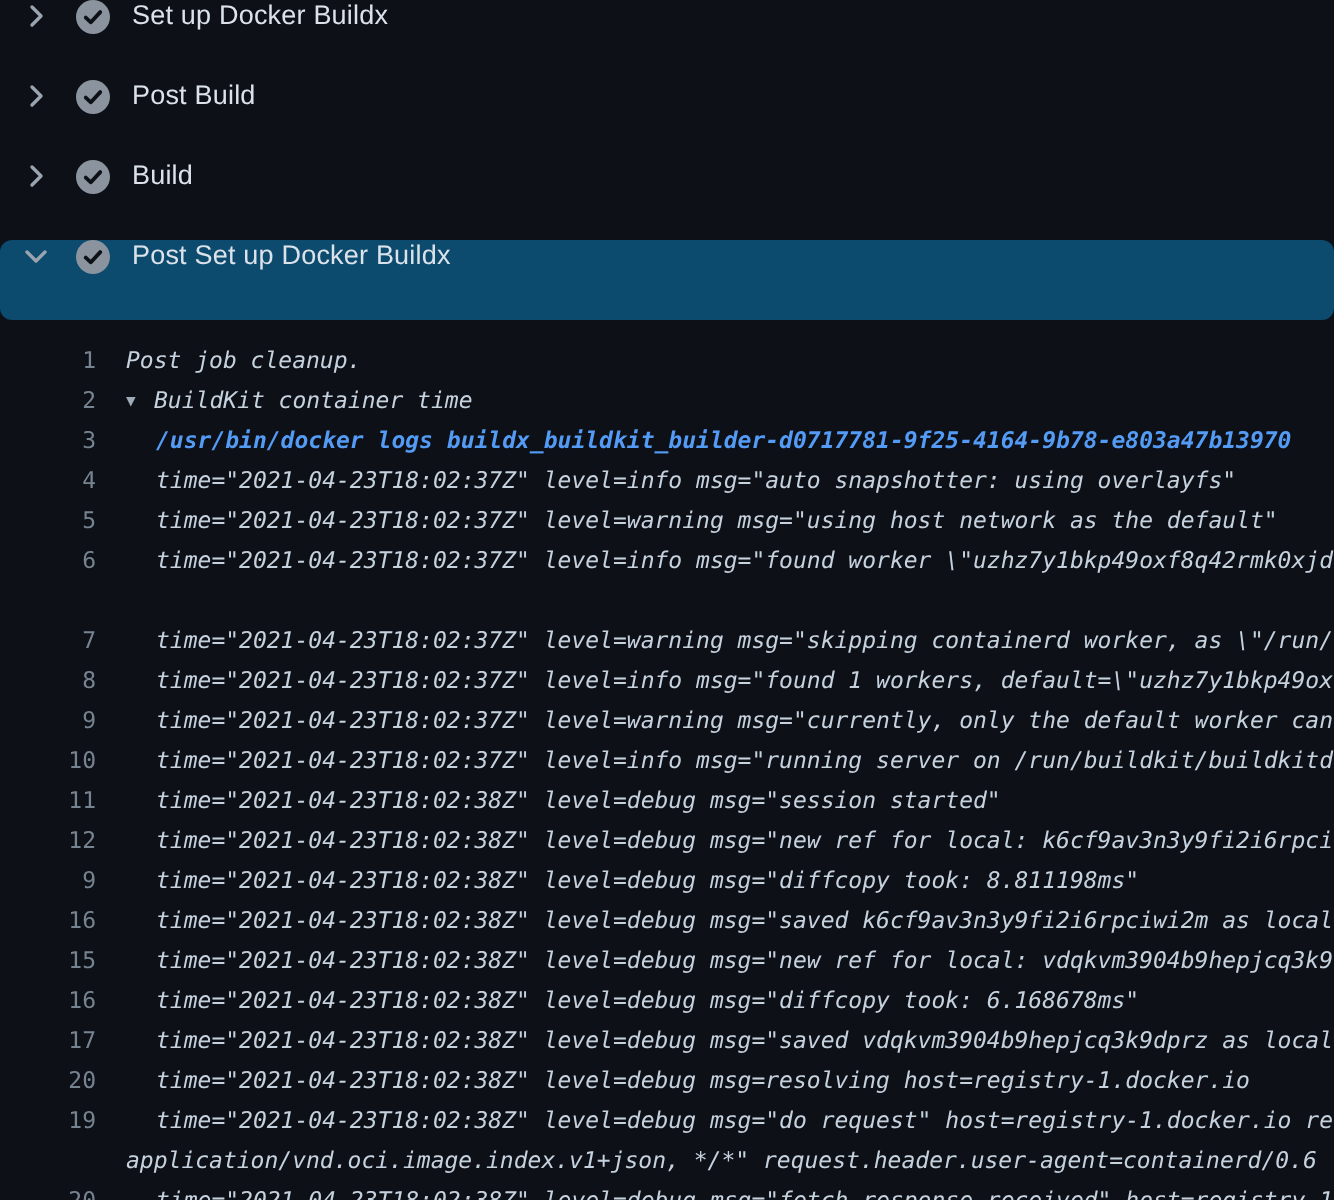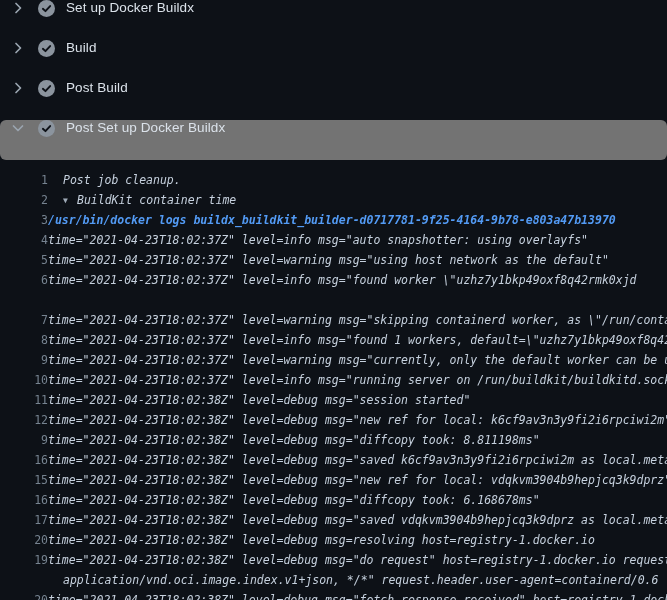--- a/index.html
+++ b/index.html
@@ -10,41 +10,41 @@
   }
   .app { width: 667px; height: 600px; overflow: hidden; }
 
   
   .steps { width: 100%; }
   .step-row {
     height: 40px; display: flex; align-items: flex-start;
     padding: 0 16px 0 10px; box-sizing: border-box;
     cursor: pointer;
   }
-  .step-row.expanded { background: #737373; border-radius: 6px; }
+  .step-row.expanded { background: #0c4a6e; border-radius: 6px; }
   .step-chevron { width: 16px; height: 16px; flex: none; margin-right: 12px; display: flex; align-items: center; justify-content: center; }
   .step-check { width: 17px; height: 17px; flex: none; margin-right: 11px; display: flex; align-items: center; justify-content: center; }
   .step-label { font-size: 13.5px; font-weight: 500; color: #dbe2ea; letter-spacing: .1px; }
 
   
   .log {
     padding-top: 10px;
     font-family: "DejaVu Sans Mono", "Liberation Mono", monospace;
     font-size: 11.5px; line-height: 20px;
     color: #c6d1de;
   }
   .log-row { display: flex; height: 20px; overflow: hidden; white-space: pre; }
   .ln {
     flex: none; width: 48px; text-align: right;
     color: #768390; text-decoration: none; cursor: pointer;
     user-select: none;
   }
   .lt { flex: none; white-space: pre; font-style: italic; }
   .i0 { padding-left: 15px; }
-  .i1 { }
+  .i1 { padding-left: 30px; }
   .cmd { color: #539bf5; font-weight: bold; }
   .grp { cursor: pointer; }
   .grp-marker { display: inline-block; width: 14px; font-size: 8px; color: #9fabb8; vertical-align: 1px; }
 </style>
 </head>
 <body>
 
 <div class="app">
   <div class="steps">
       <div class="step-row">
@@ -66,35 +66,35 @@
           <svg width="16" height="16" viewBox="0 0 16 16">
             <path d="M6 3.5 L10.5 8 L6 12.5" stroke="#9aa4af" stroke-width="1.7" fill="none" stroke-linecap="round" stroke-linejoin="round"></path>
           </svg>
         </span>
         <span class="step-check">
           <svg width="17" height="17" viewBox="0 0 16 16">
             <circle cx="8" cy="8" r="8" fill="#8b949e"></circle>
             <path d="M4.6 8.3 L7 10.5 L11.4 5.7" stroke="#0d1117" stroke-width="1.8" fill="none" stroke-linecap="round" stroke-linejoin="round"></path>
           </svg>
         </span>
-        <span class="step-label">Build</span>
+        <span class="step-label">Post Build</span>
       </div>
       <div class="step-row">
         <span class="step-chevron">
           <svg width="16" height="16" viewBox="0 0 16 16">
             <path d="M6 3.5 L10.5 8 L6 12.5" stroke="#9aa4af" stroke-width="1.7" fill="none" stroke-linecap="round" stroke-linejoin="round"></path>
           </svg>
         </span>
         <span class="step-check">
           <svg width="17" height="17" viewBox="0 0 16 16">
             <circle cx="8" cy="8" r="8" fill="#8b949e"></circle>
             <path d="M4.6 8.3 L7 10.5 L11.4 5.7" stroke="#0d1117" stroke-width="1.8" fill="none" stroke-linecap="round" stroke-linejoin="round"></path>
           </svg>
         </span>
-        <span class="step-label">Post Build</span>
+        <span class="step-label">Build</span>
       </div>
       <div class="step-row expanded">
         <span class="step-chevron">
           <svg width="16" height="16" viewBox="0 0 16 16">
             <path d="M3.5 6 L8 10.5 L12.5 6" stroke="#9aa4af" stroke-width="1.7" fill="none" stroke-linecap="round" stroke-linejoin="round"></path>
           </svg>
         </span>
         <span class="step-check">
           <svg width="17" height="17" viewBox="0 0 16 16">
             <circle cx="8" cy="8" r="8" fill="#8b949e"></circle>

